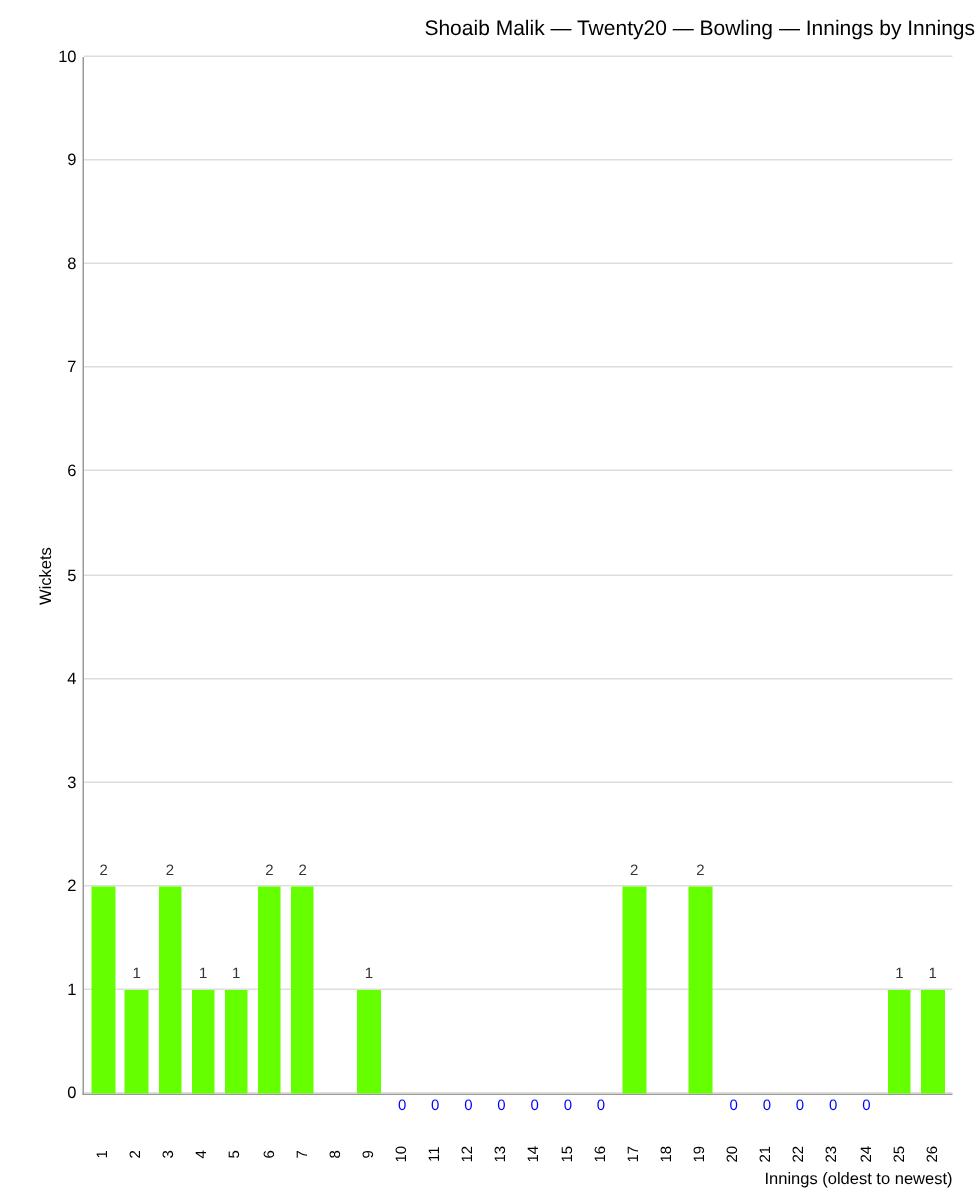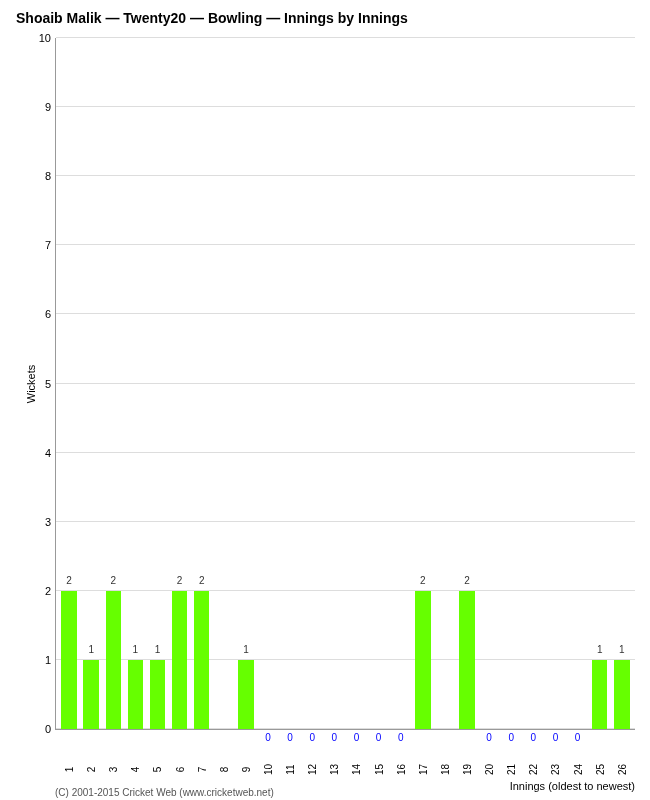--- a/index.html
+++ b/index.html
@@ -11,24 +11,24 @@
       font-size: 12px;
       color: #000;
     }
     .chart-container {
       width: 650px;
       height: 800px;
       position: relative;
       background: #fff;
     }
     .chart-title {
-      text-align: left;
+      text-align: right;
       font-size: 14px;
       padding: 10px 0 5px 16px;
-      font-weight: bold;
+      font-weight: normal;
     }
     .chart-area {
       position: absolute;
       left: 55px;
       top: 38px;
       right: 15px;
       bottom: 70px;
       border-left: 1px solid #999;
       border-bottom: 1px solid #999;
     }
@@ -292,14 +292,13 @@
           <div class="bar" style="height: 10%;">
             <div class="bar-label">1</div>
           </div>
           <div style="position: absolute; bottom: -46px; left: 50%; font-size: 10px; transform: translateX(-50%) rotate(-90deg); transform-origin: 50% 50%; white-space: nowrap;">26</div>
         </div>
       </div>
     </div>
 
   <div class="x-axis-title">Innings (oldest to newest)</div>
 
-  <div class="copyright">(C) 2001-2015 Cricket Web (www.cricketweb.net)</div>
 </div>
 
 </body></html>

